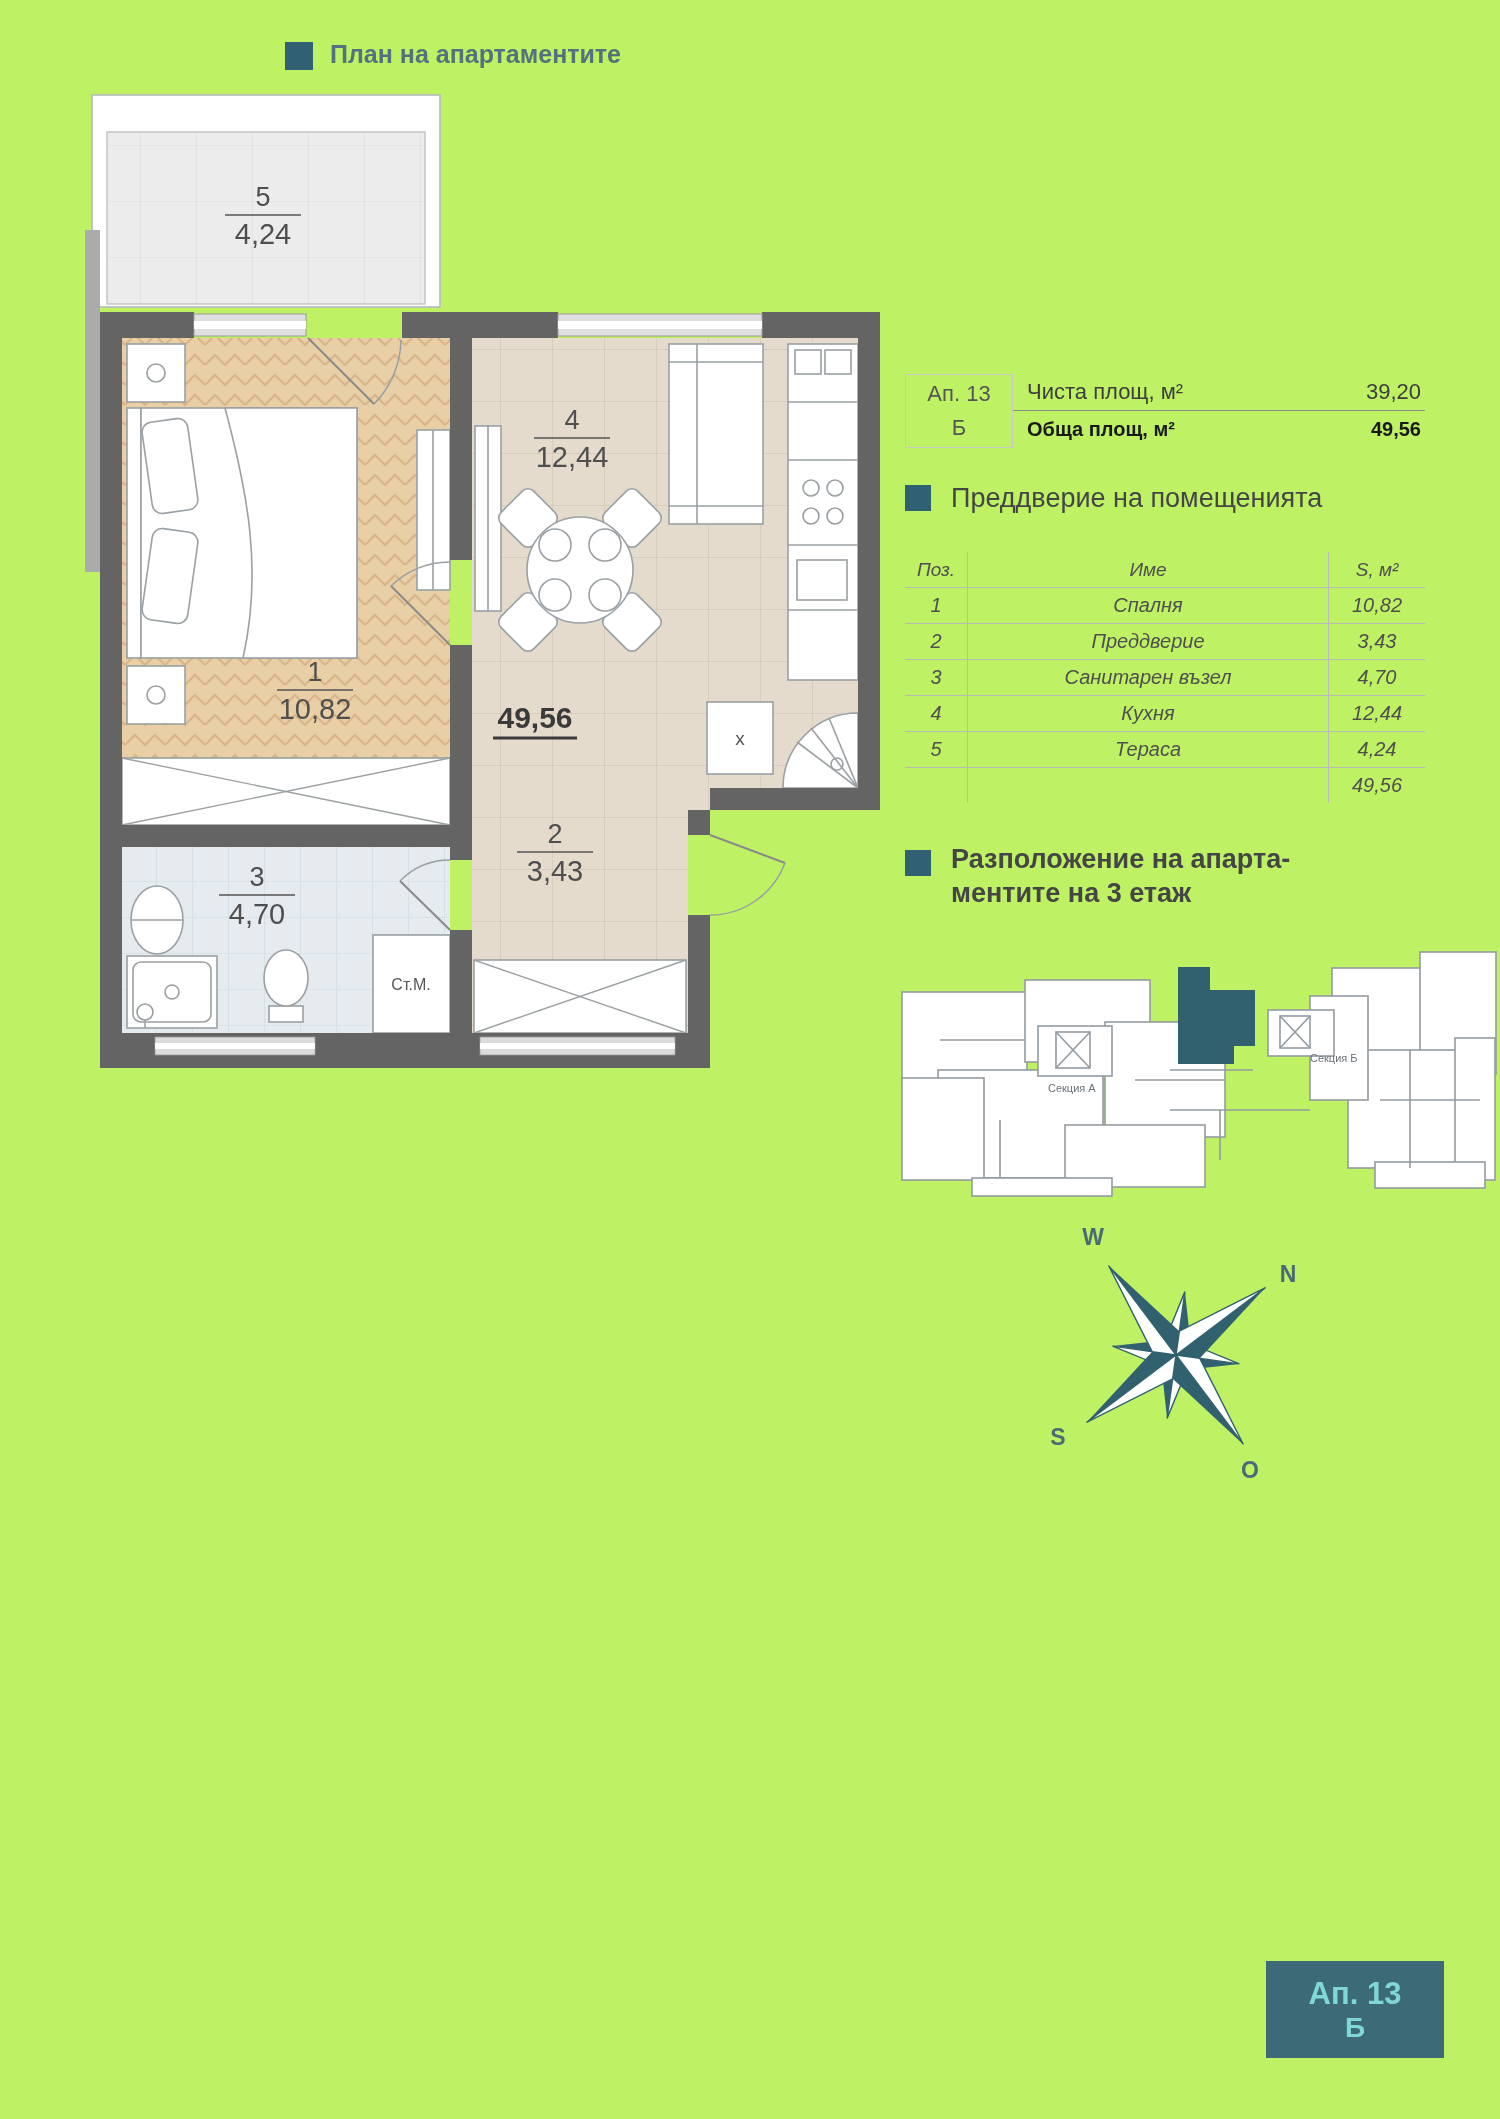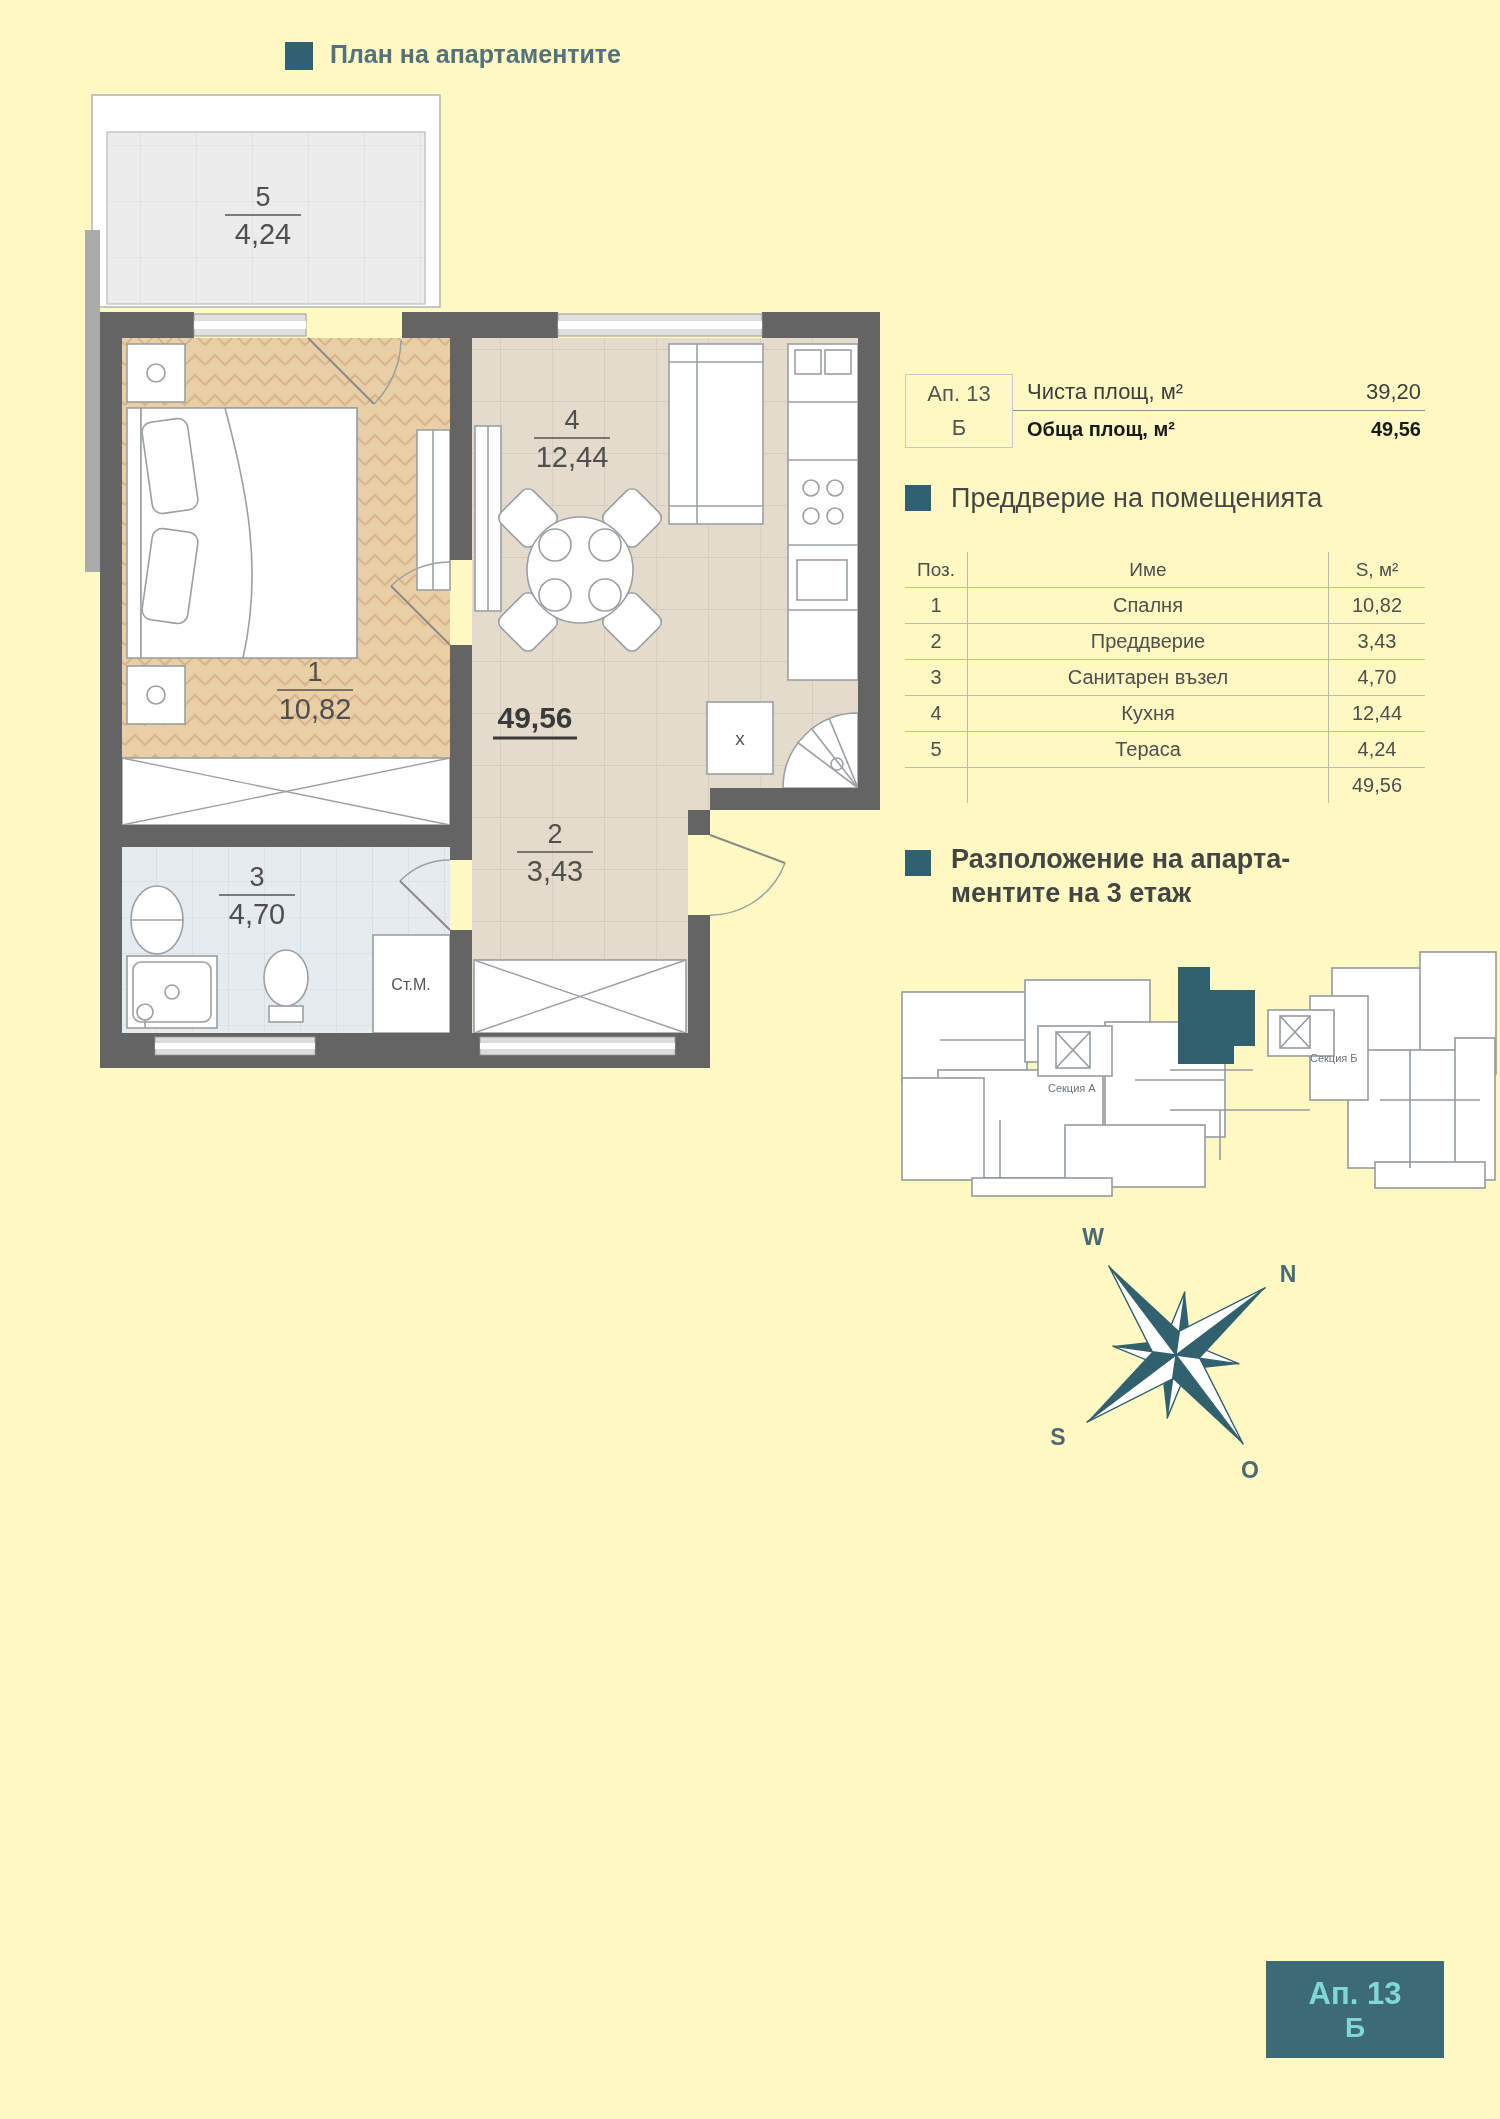--- a/index.html
+++ b/index.html
@@ -1,32 +1,32 @@
 <!DOCTYPE html>
 <html><head>
 <meta charset="utf-8">
 <style>
   html,body{margin:0;padding:0;background:#fff;}
-  .page{position:relative;width:1500px;height:2119px;background:#fef9c3;
+  .page{position:relative;width:1500px;height:2119px;background:#bef264;
         font-family:"Liberation Sans",sans-serif;overflow:hidden;}
   .sq{position:absolute;width:28px;height:28px;background:#2f6173;}
   .doc-title{position:absolute;left:330px;top:40px;font-size:25px;font-weight:600;color:#54717e;}
   
   .summary{position:absolute;left:905px;top:374px;width:520px;display:flex;}
   .sum-box{width:106px;height:72px;border:1.5px solid #c9c9c9;display:flex;flex-direction:column;
            align-items:center;justify-content:center;font-size:22px;color:#555;line-height:34px;}
   .sum-rows{flex:1;display:flex;flex-direction:column;}
   .sum-row{height:36px;display:flex;align-items:center;justify-content:space-between;padding-left:14px;}
   .sum-row.first{border-bottom:1.5px solid #8f8f8f;}
   .sum-label{font-size:22px;color:#3d3d3d;font-weight:400;}
   .sum-value{font-size:22px;color:#3d3d3d;padding-right:4px;margin-left:18px;}
   .sum-row.bold .sum-label,.sum-row.bold .sum-value{font-weight:700;color:#191919;font-size:20px;}
   .sec-head{position:absolute;font-size:27px;font-weight:500;color:#454545;line-height:34px;}
   
-  .rooms{position:absolute;left:905px;top:552px;width:520px;border-collapse:collapse;}
+  .rooms{position:absolute;left:905px;top:552px;width:520px;border-collapse:collapse;font-style:italic;}
   .rooms th,.rooms td{border-bottom:1px solid #b9b9b9;text-align:center;color:#4f4f4f;
         font-weight:400;height:35px;padding:0;}
   .rooms th{font-size:19px;}
   .rooms td{font-size:20px;}
   .rooms .c1{width:62px;border-right:1px solid #b9b9b9;}
   .rooms .c2{border-right:1px solid #b9b9b9;}
   .rooms .c3{width:96px;}
   .rooms tr.total td{border-bottom:none;}
   
   .plan text{font-family:"Liberation Sans",sans-serif;fill:#4f4f4f;}

